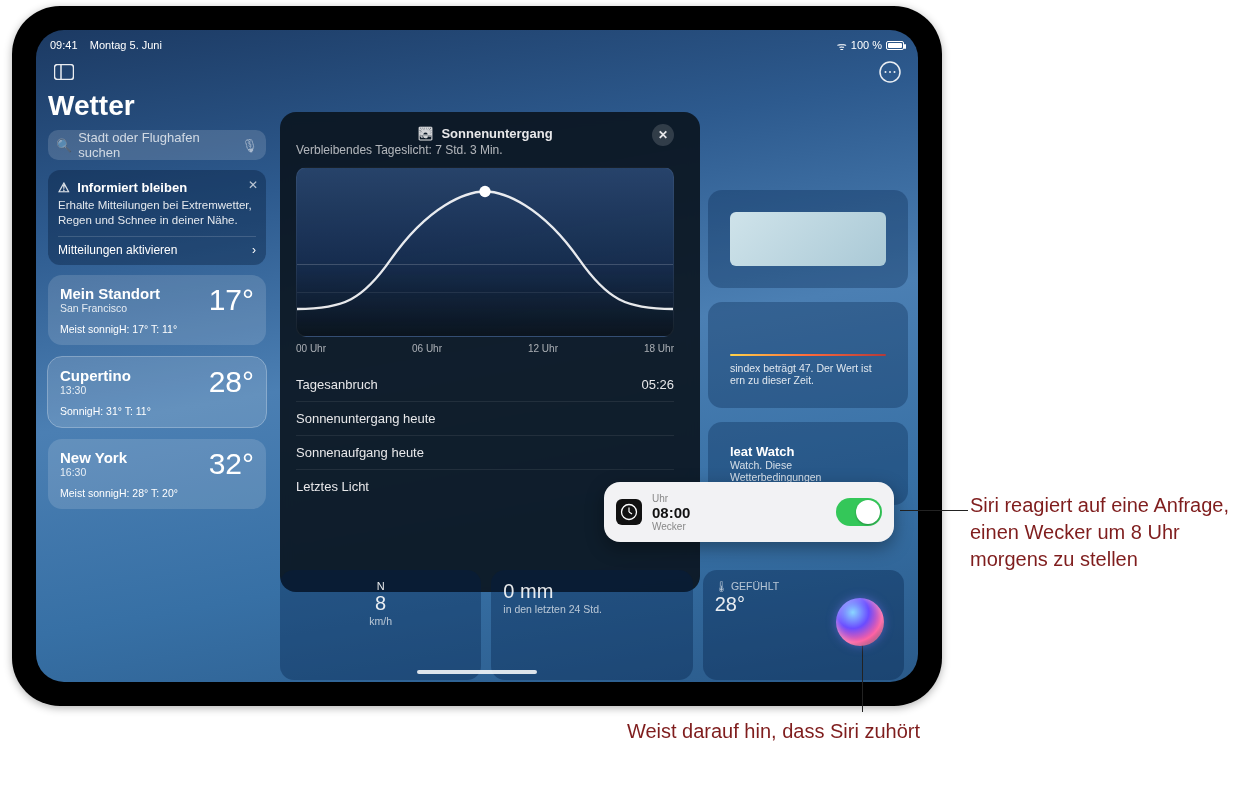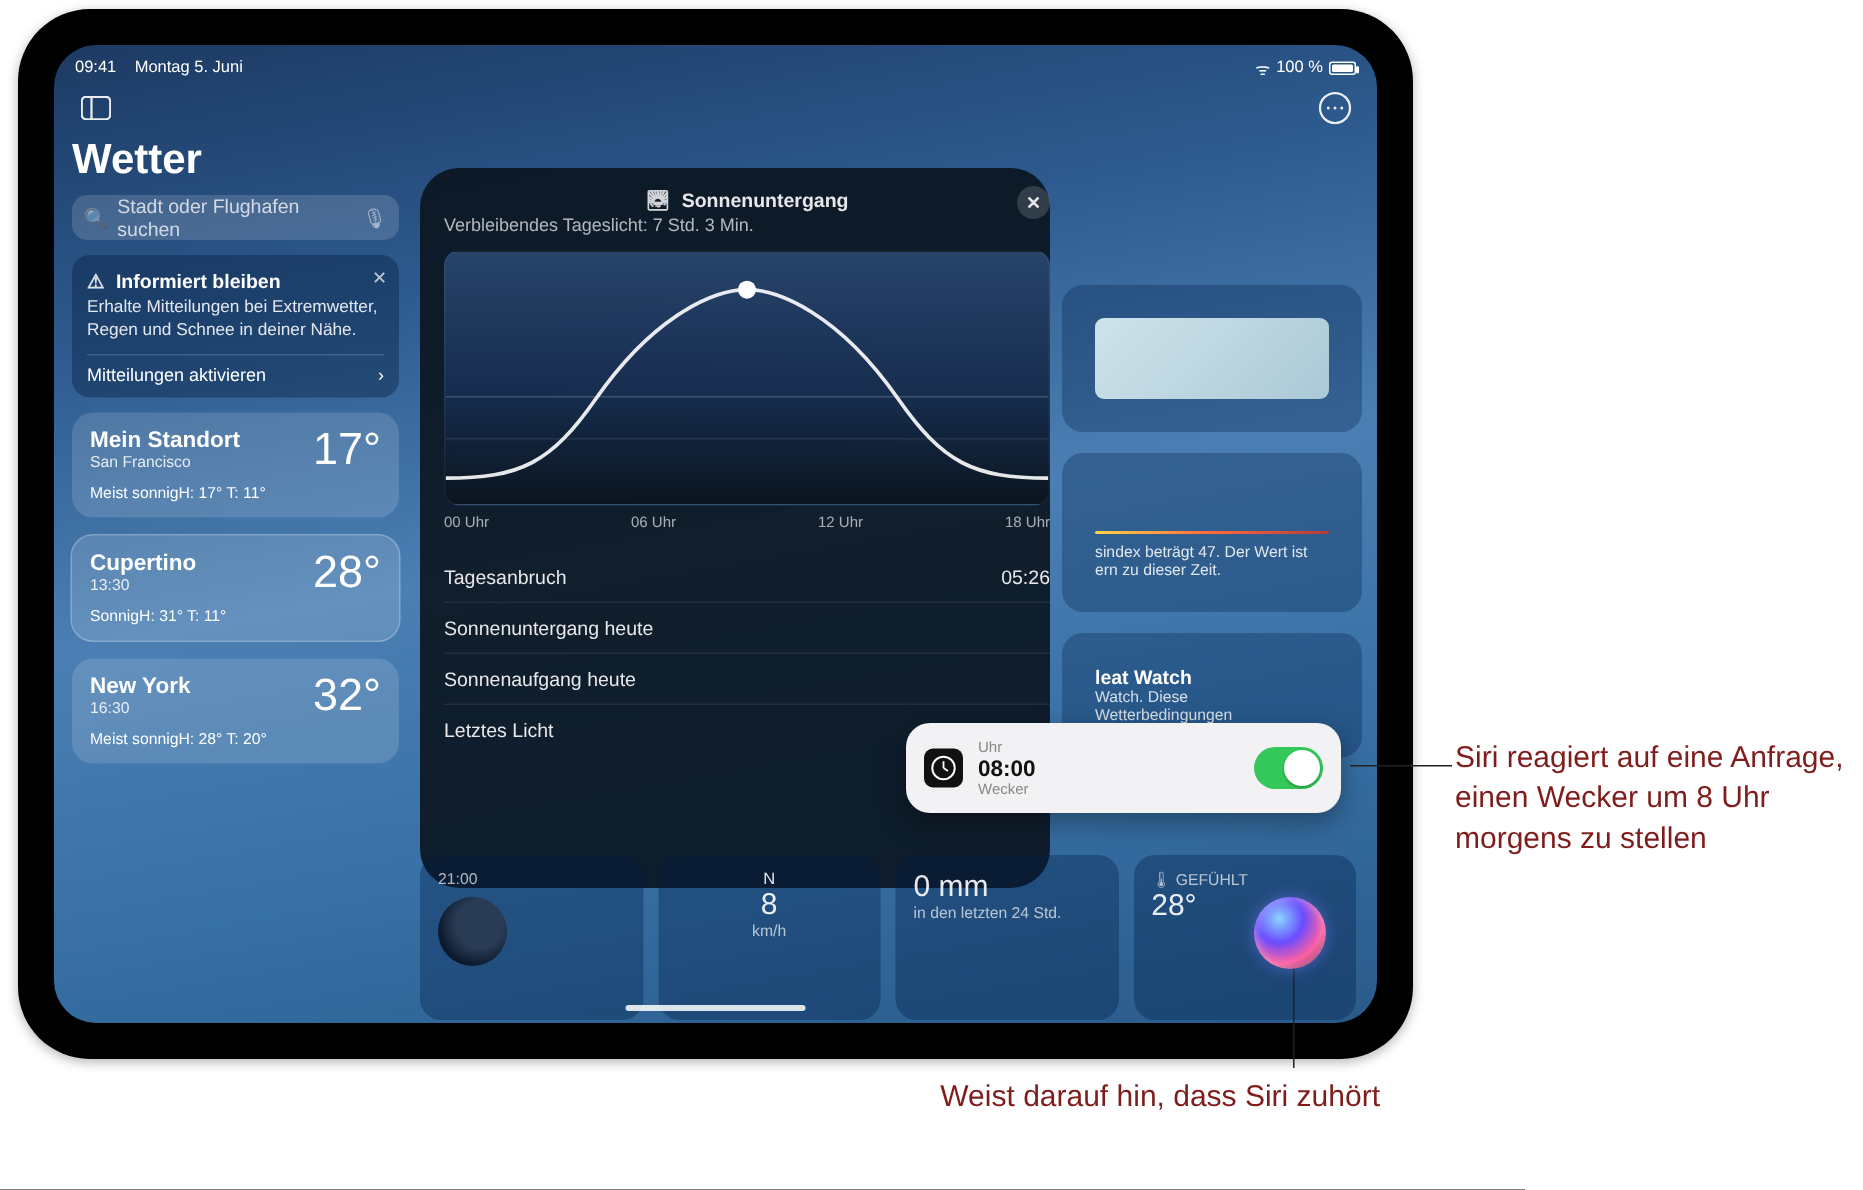--- a/index.html
+++ b/index.html
@@ -101,23 +101,23 @@
   .loc-name{ font-size:15px; font-weight:600; }
   .loc-sub{ font-size:10.5px; opacity:.85; }
   .loc-temp{ font-size:30px; font-weight:300; line-height:1;text-align:right; }
   .loc-row2{ display:flex; font-size:10.5px; margin-top:8px; }
 
   
   .modal {
     position:absolute; left:244px; top:82px;
     width:420px; height:480px;
     background: rgba(10,20,30,0.9);
-    border-radius:26px;
+    border-radius:16px;
     color:#e8e8ea;
-    padding:14px 0 16px 16px;
+    padding:14px 26px 16px 16px;
     backdrop-filter: blur(6px);
   }
   .modal-header{ text-align:center; font-size:13px; font-weight:600; position:relative; }
   .modal-header .sun-icon{ margin-right:4px; opacity:.9;}
   .modal-close{ position:absolute; right:0; top:-2px; width:22px; height:22px; border-radius:50%; background:rgba(255,255,255,.15); display:flex; align-items:center; justify-content:center; font-size:12px;}
   .modal-time{ font-size:26px; font-weight:700; margin-top:14px; }
   .modal-sub{ font-size:12px; opacity:.75; margin-top:2px; margin-bottom:10px;}
   .chart {
     height:170px; border-radius:10px;
     background: linear-gradient(180deg, rgba(60,100,160,.55) 0%, rgba(30,60,110,.55) 55%, rgba(0,0,0,.3) 100%);
@@ -350,24 +350,20 @@
           <span></span>
         </div>
         <div class="drow">
           <span>Letztes Licht</span>
           <span></span>
         </div>
       </div>
     </div>
 
     <div class="widget-strip">
-      <div class="widget">
-        <div class="sub">21:00</div>
-        <div class="moon"></div>
-      </div>
       <div class="widget" style="text-align:center;">
         <div>N</div>
         <div class="big">8</div>
         <div class="sub">km/h</div>
       </div>
       <div class="widget">
         <div class="big">0 mm</div>
         <div class="sub">in den letzten 24 Std.</div>
       </div>
       <div class="widget">

